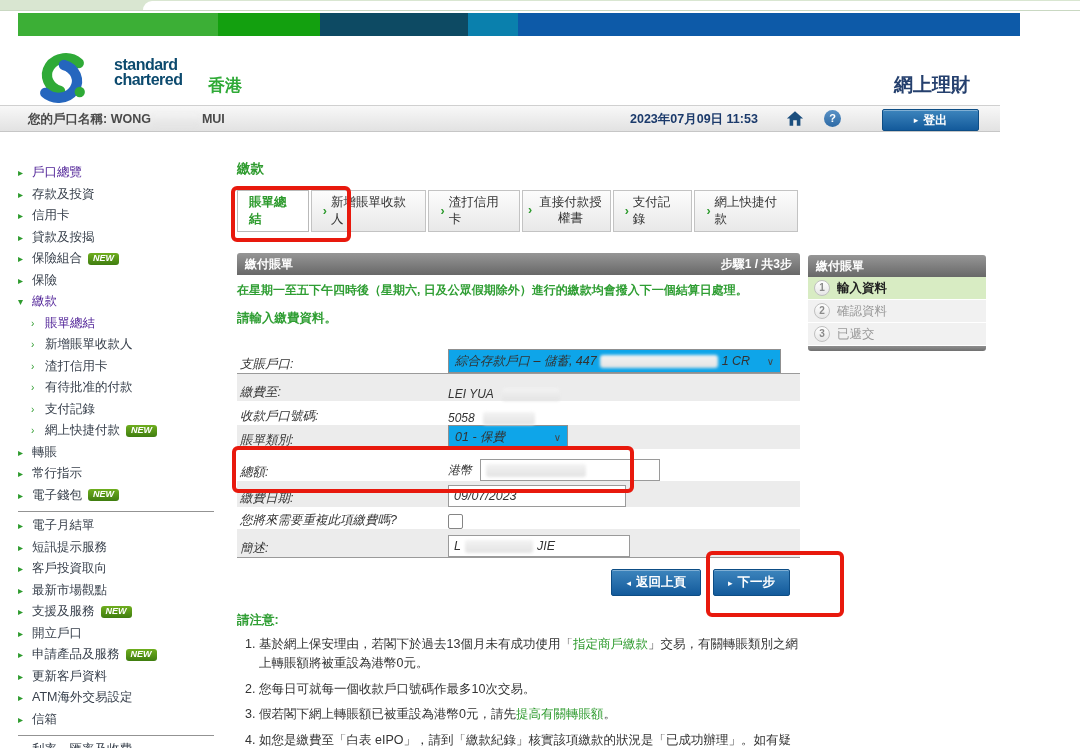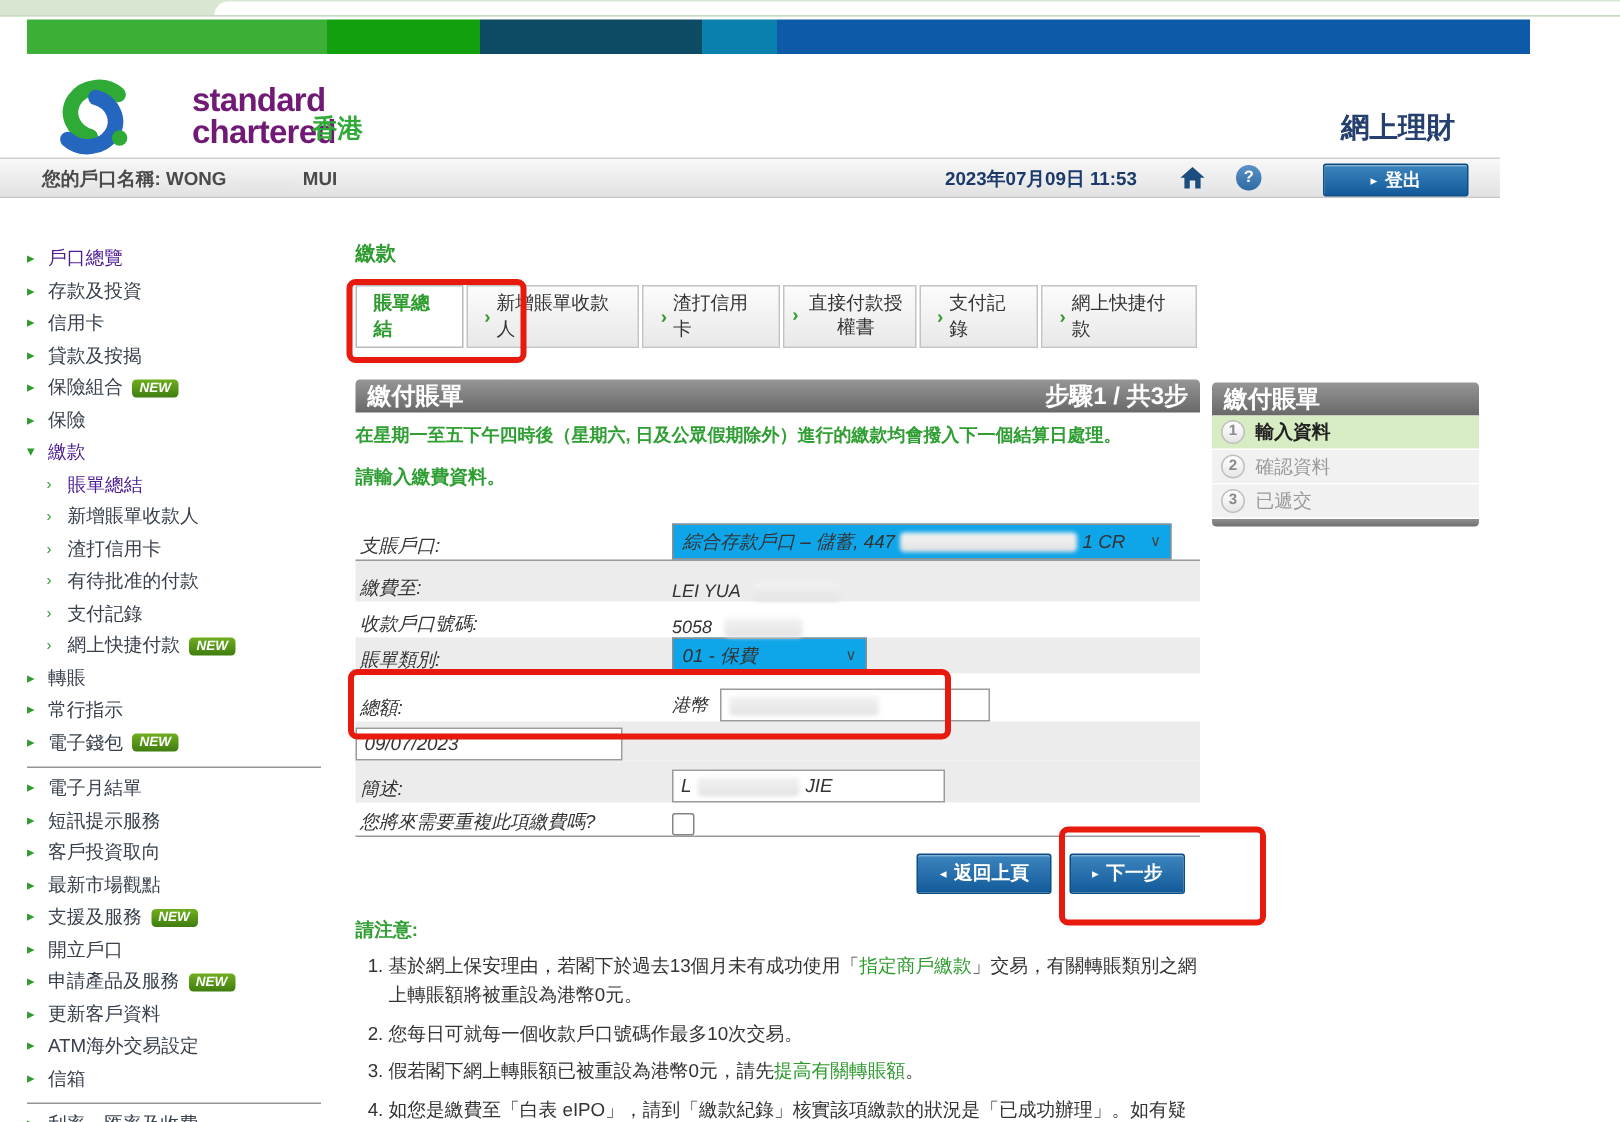--- a/index.html
+++ b/index.html
@@ -9,21 +9,21 @@
   }
   
   .top-strip{position:absolute;left:0;top:0;width:1080px;height:10px;background:#d9e6d1;border-bottom:1px solid #c9d8c2;}
   .top-strip .white-tab{position:absolute;left:143px;top:1px;right:0;height:9px;background:#fff;border-radius:9px 0 0 0;}
   
   .banner{position:absolute;left:18px;top:13px;height:23px;display:flex;}
   .banner span{display:block;height:100%;}
   .seg1{width:200px}.seg2{width:102px}.seg3{width:148px}.seg4{width:50px}.seg5{width:502px}
   
   .logo-mark{position:absolute;left:30px;top:50px;}
-  .wordmark{position:absolute;left:128px;top:57px;font-size:22px;font-weight:bold;color:#701a75;line-height:.95;letter-spacing:-.5px;}
+  .wordmark{position:absolute;left:114px;top:57px;font-size:16px;font-weight:bold;color:#0c4a6e;line-height:.95;letter-spacing:-.5px;}
   .region{position:absolute;left:208px;top:74px;font-size:17px;font-weight:bold;color:#2faa37;}
   .portal-title{position:absolute;right:110px;top:72px;font-size:19px;font-weight:bold;color:#25406e;}
   
   .user-bar{position:absolute;left:0;top:105px;width:1000px;height:25px;
     background:linear-gradient(#f8f8f8,#e2e2e2);border-top:1px solid #d0d0d0;border-bottom:1px solid #c6c6c6;}
   .user-bar .acct{position:absolute;left:28px;top:5px;color:#4a4a4a;font-weight:bold;font-size:12.5px;}
   .user-bar .dt{position:absolute;left:630px;top:5px;color:#1b3a6b;font-weight:bold;font-size:12.5px;}
   .icon-home{position:absolute;left:786px;top:4px;width:18px;height:17px;}
   .icon-help{position:absolute;left:824px;top:4px;width:17px;height:17px;border-radius:50%;
     background:linear-gradient(#5a92c6,#2d6aa5);color:#fff;font-weight:bold;font-size:11px;text-align:center;line-height:17px;}
@@ -47,35 +47,35 @@
   .main{position:absolute;left:237px;top:160px;width:563px;}
   .page-title{color:#2e9b2e;font-weight:bold;font-size:13.5px;height:18px;}
   .tabs{display:flex;margin-top:12px;align-items:stretch;}
   .tab{background:linear-gradient(#fcfcfc,#e8e8e8);border:1px solid #c3c3c3;margin-right:2px;
     min-height:42px;display:flex;align-items:center;justify-content:center;gap:4px;
     padding:0 11px;font-size:12.5px;color:#333;cursor:pointer;box-sizing:border-box;}
   .tab .tab-chev{color:#2e9b2e;font-weight:bold;}
   .tab.active{background:#fff;color:#2e9b2e;font-weight:bold;border-color:#b9b9b9;}
   .tab.narrow{width:92px;padding:0 5px;text-align:center;line-height:1.25;}
   .section-bar{margin-top:21px;height:22px;border-radius:3px 3px 0 0;background:linear-gradient(#969696,#686868);
-    color:#fff;font-weight:bold;font-size:16px;display:flex;align-items:center;justify-content:space-between;padding:0 8px;}
+    color:#fff;font-weight:bold;font-size:12px;display:flex;align-items:center;justify-content:space-between;padding:0 8px;}
   .notice{margin-top:5px;color:#2f9e33;font-weight:bold;font-size:12px;white-space:nowrap;height:20px;line-height:20px;}
   .form-intro{margin-top:8px;color:#2f9e33;font-weight:bold;font-size:12.5px;height:20px;line-height:20px;}
   .form{margin-top:3px;}
   .frow{display:flex;align-items:flex-end;font-style:italic;}
   .frow.alt{background:#ececec;}
   .frow.sep-top{border-top:1px solid #9a9a9a;}
   .flabel{width:208px;flex:0 0 auto;padding-left:3px;font-size:12.5px;color:#333;}
   .fvalue{display:flex;align-items:center;gap:8px;}
   .r1{height:42px}.r2{height:27px}.r3{height:24px}.r4{height:24px}.r5{height:32px}.r6{height:26px}.r7{height:22px}.r8{height:28px}
   .selectbox{height:24px;border:1px solid #8f8f8f;background:#0ea5e9;display:flex;align-items:center;justify-content:space-between;
     padding:0 6px;font-size:12.5px;box-sizing:border-box;cursor:pointer;}
   .selectbox .chev{font-size:10px;color:#444;margin-left:6px;}
   .sel-wide{width:333px;}
-  .sel-small{width:130px;}
+  .sel-small{width:120px;}
   .inputbox{height:22px;border:1px solid #9a9a9a;background:#fff;display:flex;align-items:center;padding:0 5px;
     font-size:12.5px;box-sizing:border-box;}
   .in-amount{width:180px;}
   .in-date{width:178px;}
   .in-desc{width:182px;gap:4px;}
   .checkbox{width:13px;height:13px;border:1px solid #858585;border-radius:2px;background:#fff;cursor:pointer;}
   .form-foot{border-top:1px solid #9a9a9a;}
   .btn-row{display:flex;justify-content:flex-end;gap:12px;margin-top:11px;padding-right:10px;}
   .btn-blue{height:25px;padding:0 14px;background:linear-gradient(#3d85bd,#135a9b);border:1px solid #0d4d85;border-radius:2px;
     color:#fff;font-weight:bold;font-size:12.5px;display:flex;align-items:center;gap:5px;
@@ -398,42 +398,43 @@
     <div class="frow r5">
       <div class="flabel">總額:</div>
       <div class="fvalue">
         <span>港幣</span>
         <div class="inputbox in-amount">
           <span class="redact" style="width:100px"></span>
         </div>
       </div>
     </div>
     <div class="frow r6 alt">
+      <div class="flabel">繳費日期:</div>
       <div class="fvalue">
         <div class="inputbox in-date">
           <span>09/07/2023</span>
         </div>
+      </div>
+    </div>
+    <div class="frow r7">
+      <div class="flabel">您將來需要重複此項繳費嗎?</div>
+      <div class="fvalue">
+        <div class="checkbox"></div>
       </div>
     </div>
     <div class="frow r8 alt">
       <div class="flabel">簡述:</div>
       <div class="fvalue">
         <div class="inputbox in-desc">
           <span>L</span>
           <span class="redact" style="width:68px"></span>
           <span>JIE</span>
         </div>
       </div>
     </div>
-    <div class="frow r7">
-      <div class="flabel">您將來需要重複此項繳費嗎?</div>
-      <div class="fvalue">
-        <div class="checkbox"></div>
-      </div>
-    </div>
     <div class="form-foot"></div>
   </div>
 
   <div class="btn-row">
     <div class="btn-blue">
       <span class="arr">◂</span>
       <span>返回上頁</span>
     </div>
     <div class="btn-blue">
       <span class="arr">▸</span>

